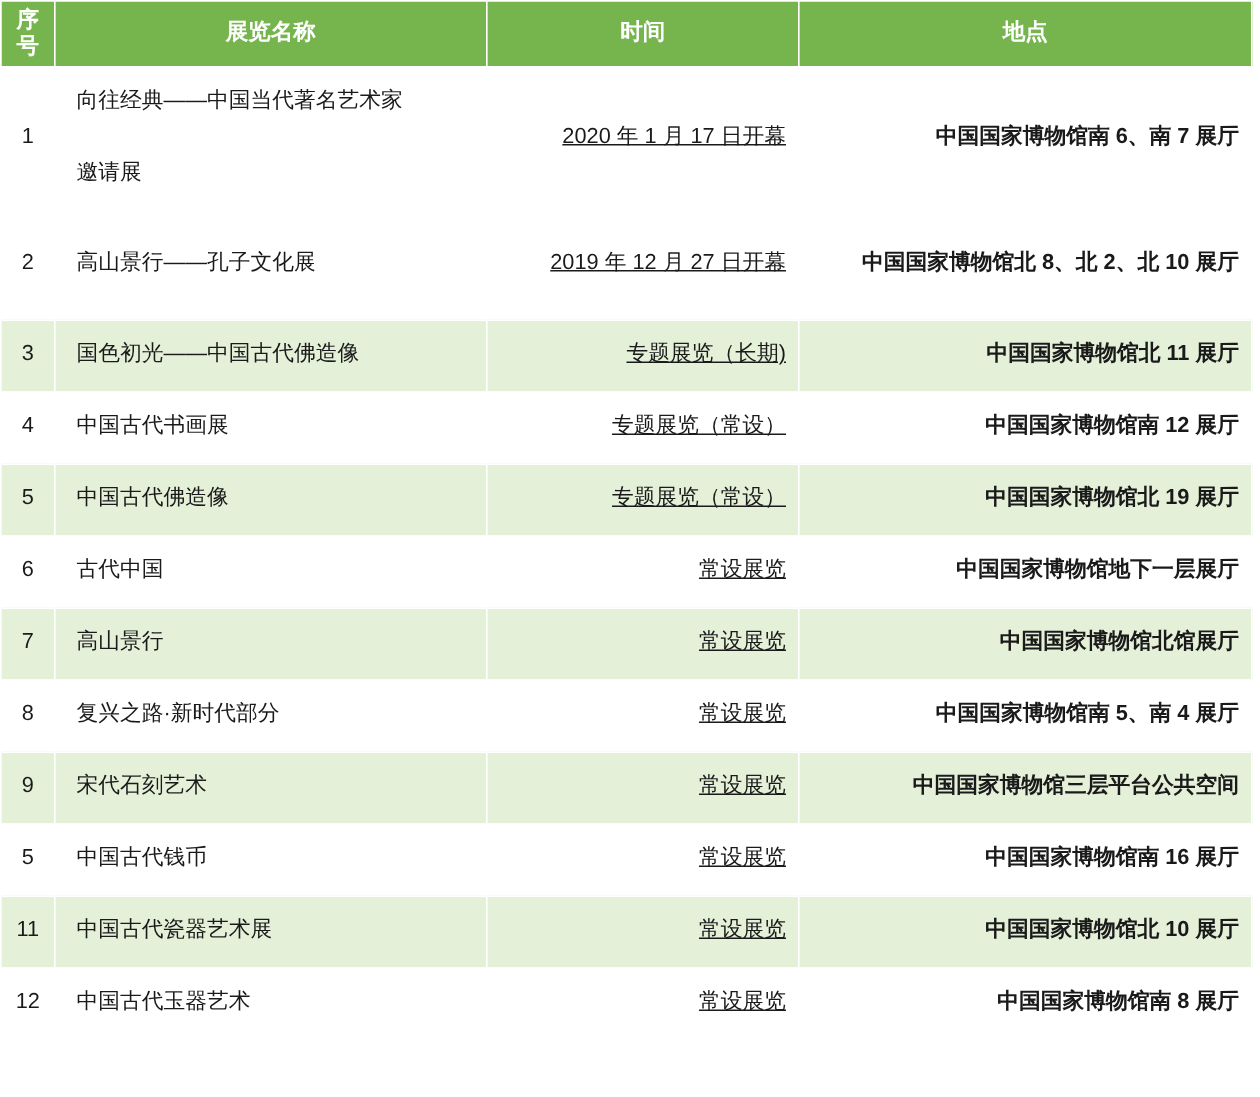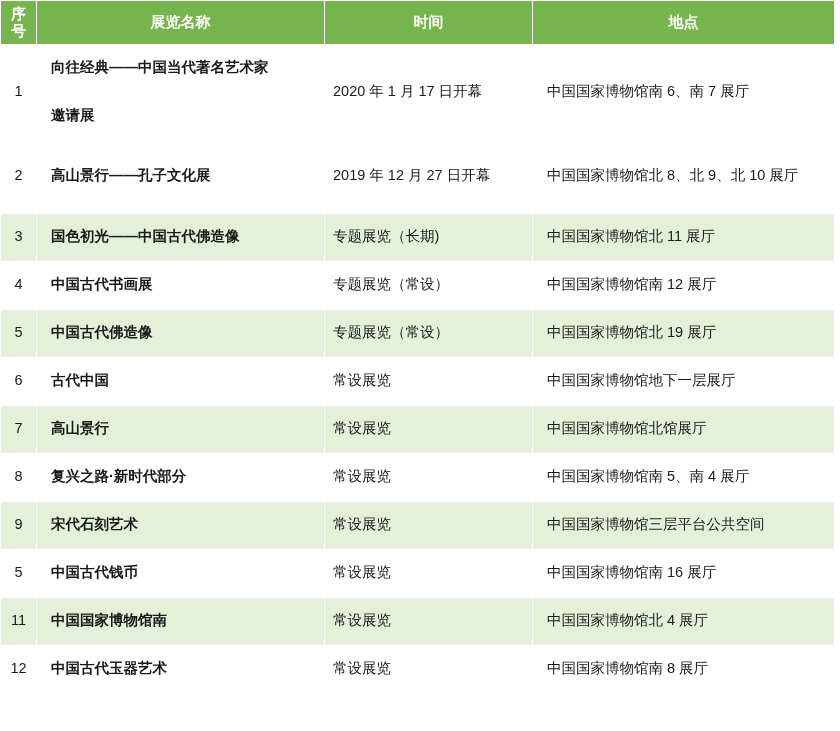--- a/index.html
+++ b/index.html
@@ -60,28 +60,29 @@
     background: #ffffff;
   }
   td.cell-no {
     text-align: center;
     padding-left: 2px;
     padding-right: 2px;
   }
   td.cell-name {
     text-align: left;
     padding-left: 14px;
+  }
+  td.cell-time {
+    text-align: right;
+    text-decoration: underline;
+  }
+  td.cell-place {
+    text-align: right;
+    padding-left: 14px;
     font-weight: bold;
-  }
-  td.cell-time {
-    text-align: left;
-  }
-  td.cell-place {
-    text-align: left;
-    padding-left: 14px;
   }
   td.cell-name .line2 {
     display: block;
     margin-top: 21px;
   }
   tr.tall td {
     height: 92px;
   }
   tr.mid td {
     height: 74px;
@@ -120,21 +121,21 @@
         <span class="line2">邀请展</span>
       </td>
       <td class="cell-time">2020 年 1 月 17 日开幕</td>
       <td class="cell-place">中国国家博物馆南 6、南 7 展厅</td>
     </tr>
 
     <tr class="row-plain mid">
       <td class="cell-no">2</td>
       <td class="cell-name">高山景行——孔子文化展</td>
       <td class="cell-time">2019 年 12 月 27 日开幕</td>
-      <td class="cell-place">中国国家博物馆北 8、北 9、北 10 展厅</td>
+      <td class="cell-place">中国国家博物馆北 8、北 2、北 10 展厅</td>
     </tr>
 
     <tr class="row-alt norm">
       <td class="cell-no">3</td>
       <td class="cell-name">国色初光——中国古代佛造像</td>
       <td class="cell-time">专题展览（长期)</td>
       <td class="cell-place">中国国家博物馆北 11 展厅</td>
     </tr>
 
     <tr class="row-plain norm">
@@ -181,23 +182,23 @@
 
     <tr class="row-plain norm">
       <td class="cell-no">5</td>
       <td class="cell-name">中国古代钱币</td>
       <td class="cell-time">常设展览</td>
       <td class="cell-place">中国国家博物馆南 16 展厅</td>
     </tr>
 
     <tr class="row-alt norm">
       <td class="cell-no">11</td>
-      <td class="cell-name">中国国家博物馆南</td>
-      <td class="cell-time">常设展览</td>
-      <td class="cell-place">中国国家博物馆北 4 展厅</td>
+      <td class="cell-name">中国古代瓷器艺术展</td>
+      <td class="cell-time">常设展览</td>
+      <td class="cell-place">中国国家博物馆北 10 展厅</td>
     </tr>
 
     <tr class="row-plain norm">
       <td class="cell-no">12</td>
       <td class="cell-name">中国古代玉器艺术</td>
       <td class="cell-time">常设展览</td>
       <td class="cell-place">中国国家博物馆南 8 展厅</td>
     </tr>
 
   </tbody>

